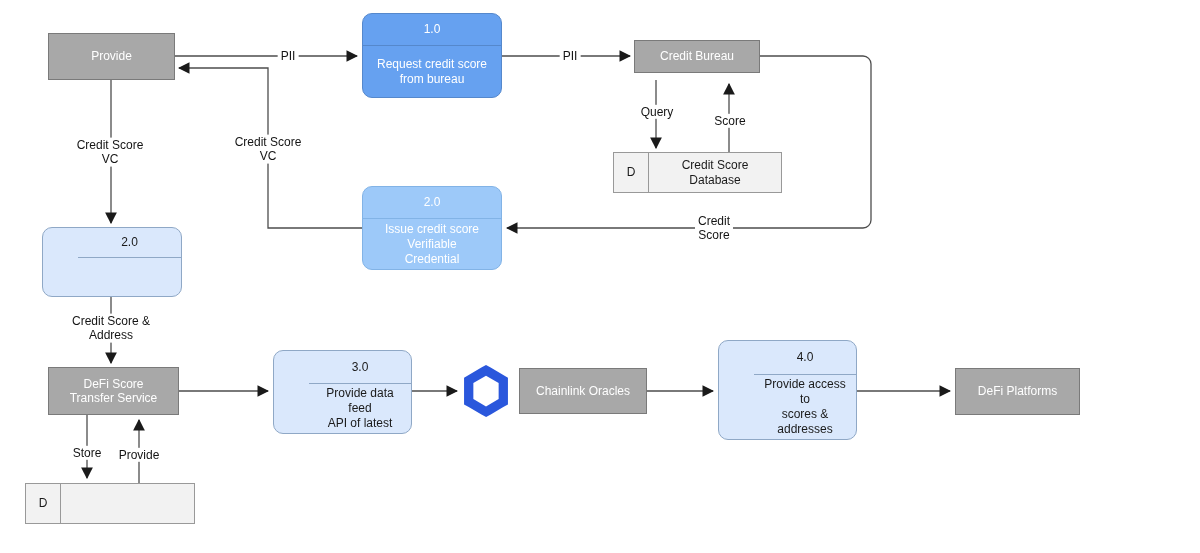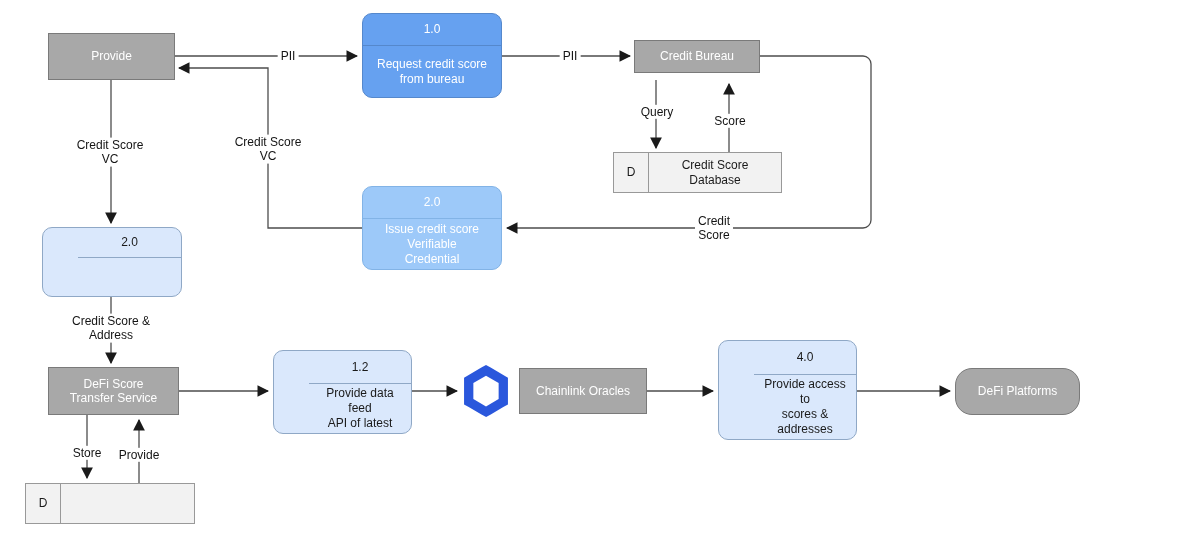--- a/index.html
+++ b/index.html
@@ -97,41 +97,41 @@
 
   <div class="entity" style="left:48px;top:33px;width:127px;height:47px;">Provide</div>
 
   <div class="entity" style="left:634px;top:40px;width:126px;height:33px;">Credit Bureau</div>
 
   <div class="entity" style="left:48px;top:367px;width:131px;height:48px;">DeFi Score
 Transfer Service</div>
 
   <div class="entity" style="left:519px;top:368px;width:128px;height:46px;">Chainlink Oracles</div>
 
-  <div class="entity" style="left:955px;top:368px;width:125px;height:47px;border-radius:17px;">DeFi Platforms</div>
+  <div class="entity" style="left:955px;top:368px;width:125px;height:47px;">DeFi Platforms</div>
 
   <div class="process blue1" style="left:362px;top:13px;width:140px;height:85px;">
     <div class="hd" style="height:32px;">1.0</div>
     <div class="bd">Request credit score
 from bureau</div>
   </div>
 
   <div class="process blue2" style="left:362px;top:186px;width:140px;height:84px;">
     <div class="hd" style="height:32px;">2.0</div>
     <div class="bd">Issue credit score
 Verifiable
 Credential</div>
   </div>
 
   <div class="process light" style="left:42px;top:227px;width:140px;height:70px;">
     <div class="hd" style="height:30px;">2.0</div>
   </div>
 
   <div class="process light" style="left:273px;top:350px;width:139px;height:84px;">
-    <div class="hd" style="height:33px;">1.2</div>
+    <div class="hd" style="height:33px;">3.0</div>
     <div class="bd">Provide data feed
 API of latest scores
 &amp; addresses</div>
   </div>
 
   <div class="process light" style="left:718px;top:340px;width:139px;height:100px;">
     <div class="hd" style="height:34px;">4.0</div>
     <div class="bd">Provide access to
 scores &amp; addresses
 of potential

